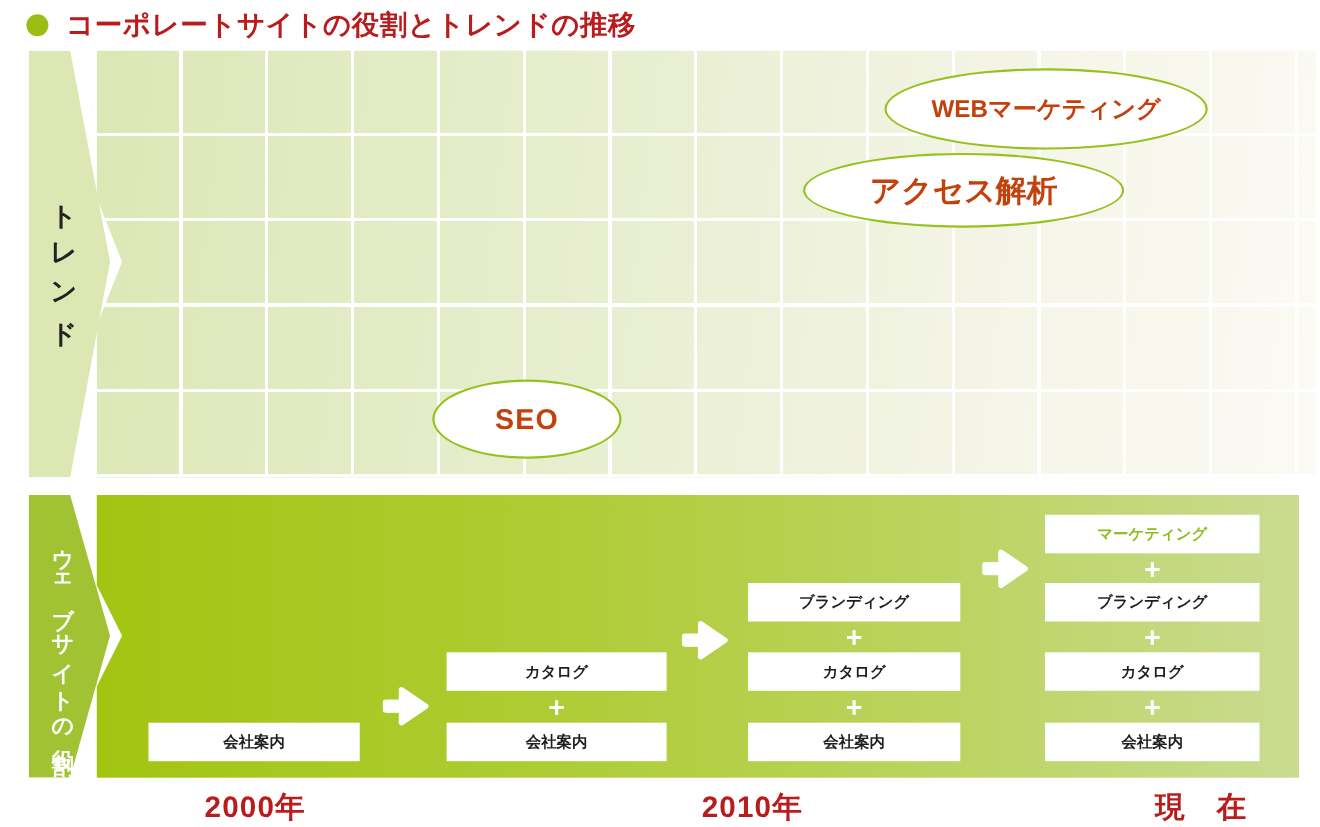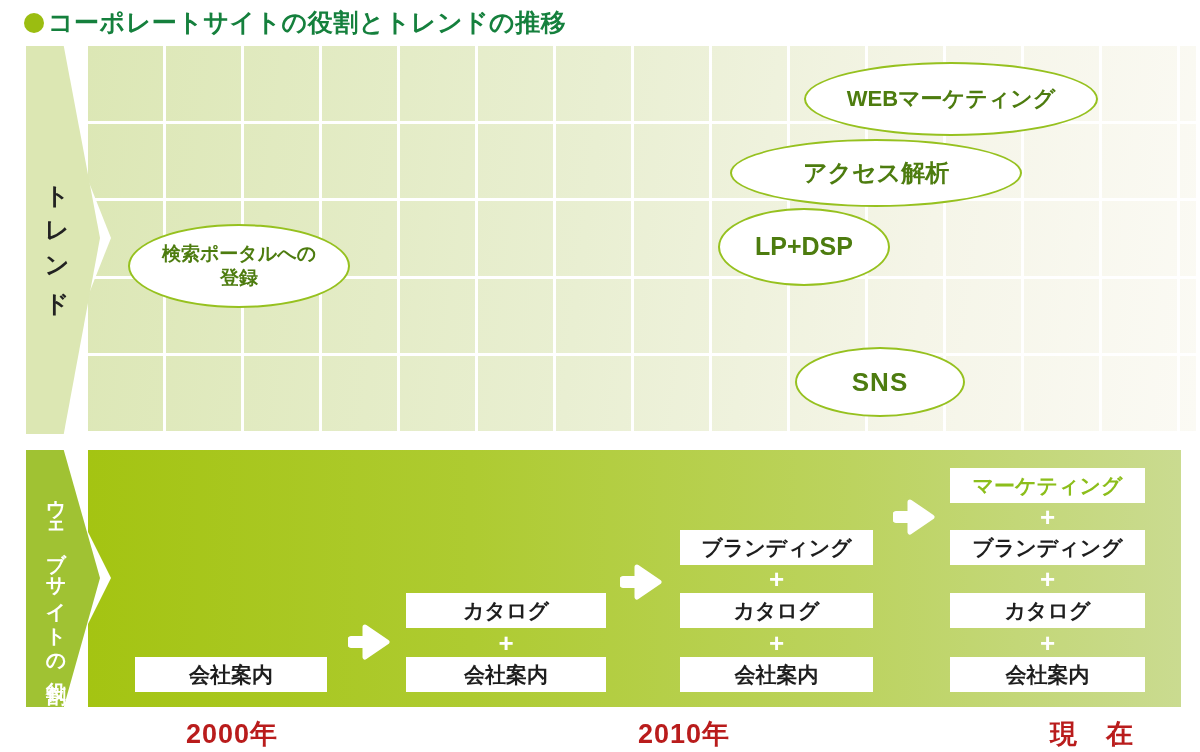--- a/index.html
+++ b/index.html
@@ -2,21 +2,21 @@
 <html><head>
 <meta charset="utf-8">
 <style>
   html,body{margin:0;padding:0;background:#fff;}
   .canvas{
     position:relative;width:1200px;height:752px;overflow:hidden;background:#fff;
     font-family:"Liberation Sans","DejaVu Sans",sans-serif;color:#1e1e1e;
   }
   
   .title-bullet{position:absolute;left:24px;top:13px;width:20px;height:20px;border-radius:50%;background:#9bbd11;}
-  .page-title{position:absolute;left:48px;top:6px;margin:0;font-size:25px;font-weight:800;color:#15803d;letter-spacing:.5px;}
+  .page-title{position:absolute;left:60px;top:6px;margin:0;font-size:25px;font-weight:800;color:#b91c1c;letter-spacing:.5px;}
   
   .side-shape{position:absolute;left:26px;width:74px;}
   .shape-trend{top:46px;height:388px;background:#dce7b3;
     clip-path:polygon(0 0,51% 0,100% 49.5%,51% 100%,0 100%);}
   .shape-role{top:450px;height:257px;background:#a0c233;
     clip-path:polygon(0 0,51% 0,100% 49.8%,51% 100%,0 100%);}
   .side-label{position:absolute;left:26px;width:62px;display:flex;align-items:center;justify-content:center;
     writing-mode:vertical-rl;text-orientation:mixed;font-weight:700;}
   .label-trend{top:46px;height:388px;font-size:24px;letter-spacing:8px;color:#222;}
   .label-role{top:450px;height:257px;font-size:20px;letter-spacing:3px;color:#fff;}
@@ -25,52 +25,49 @@
     background-image:
       repeating-linear-gradient(to right,transparent 0 75px,#ffffff 75px 78px),
       repeating-linear-gradient(to bottom,transparent 0 74.6px,#ffffff 74.6px 77.6px),
       linear-gradient(97deg,#dce7b5 0%,#e9efd2 45%,#f5f5e8 75%,#fbfaf4 100%);}
   .notch{position:absolute;background:#fff;clip-path:polygon(0 0,100% 50%,0 100%);}
   .notch-trend{left:88px;top:180px;width:23px;height:116px;}
   .notch-role{left:88px;top:532px;width:23px;height:92px;}
   
   .bubble{position:absolute;background:#fff;border:2.5px solid #96c11f;border-radius:50%;
     display:flex;align-items:center;justify-content:center;text-align:center;
-    white-space:pre-line;color:#4d7c0f;font-weight:600;line-height:1.25;box-sizing:border-box;}
+    white-space:pre-line;color:#c2410c;font-weight:600;line-height:1.25;box-sizing:border-box;}
   
   .role-band{position:absolute;left:88px;top:450px;width:1093px;height:257px;
     background:linear-gradient(to right,#a4c412 0%,#aecb31 35%,#bcd35f 70%,#cadb90 100%);}
   .rbox{position:absolute;height:35px;background:#fff;display:flex;align-items:center;justify-content:center;
-    font-size:21px;font-weight:700;color:#1e1e1e;}
+    font-size:14px;font-weight:700;color:#1e1e1e;}
   .rbox.highlight{color:#8cbe1b;}
   .plus{position:absolute;display:flex;align-items:center;justify-content:center;
     color:#fff;font-weight:700;font-size:26px;line-height:1;}
   .arrow{position:absolute;width:44px;height:40px;}
   
   .tlabel{position:absolute;top:716px;transform:translateX(-50%);font-size:27px;font-weight:600;color:#b91c1c;letter-spacing:1px;}
 </style>
 </head>
 <body>
 
 <div class="canvas">
 
   <span class="title-bullet"></span>
   <h1 class="page-title">コーポレートサイトの役割とトレンドの推移</h1>
 
   <div class="trend-band"></div>
   <div class="notch notch-trend"></div>
   <div class="side-shape shape-trend"></div>
   <div class="side-label label-trend">トレンド</div>
 
-  <div class="bubble" style="left:128px;top:224px;width:222px;height:84px;font-size:19px;">検索ポータルへの
-登録</div>
-  <div class="bubble" style="left:718px;top:208px;width:172px;height:78px;font-size:25px;">LP+DSP</div>
-  <div class="bubble" style="left:730px;top:139px;width:292px;height:68px;font-size:24px;">アクセス解析</div>
+  <div class="bubble" style="left:393px;top:345px;width:172px;height:72px;font-size:26px;letter-spacing:1px;">SEO</div>
+  <div class="bubble" style="left:730px;top:139px;width:292px;height:68px;font-size:28px;">アクセス解析</div>
   <div class="bubble" style="left:804px;top:62px;width:294px;height:74px;font-size:22px;">WEBマーケティング</div>
-  <div class="bubble" style="left:795px;top:347px;width:170px;height:70px;font-size:26px;letter-spacing:1px;">SNS</div>
 
   <div class="role-band"></div>
   <div class="notch notch-role"></div>
   <div class="side-shape shape-role"></div>
   <div class="side-label label-role">ウェブサイトの役割</div>
 
   <div class="rbox" style="left:135px;top:657px;width:192px;">会社案内</div>
 
   <div class="arrow" style="left:348px;top:622px;">
     <svg width="44" height="40" viewBox="0 0 44 40">

